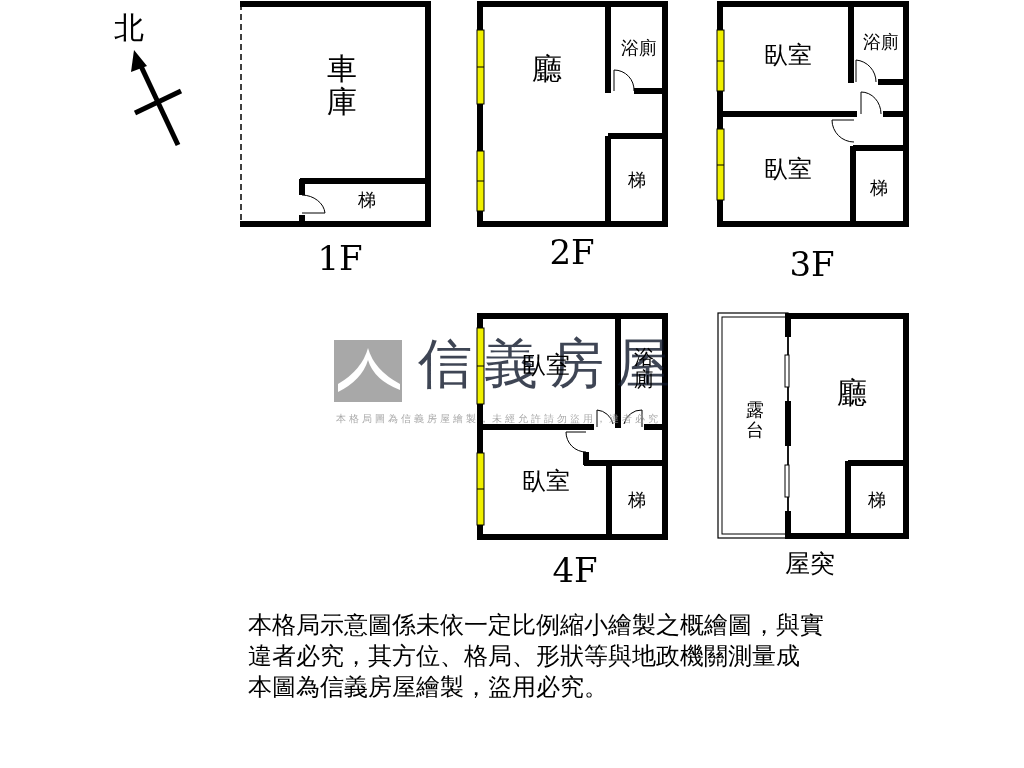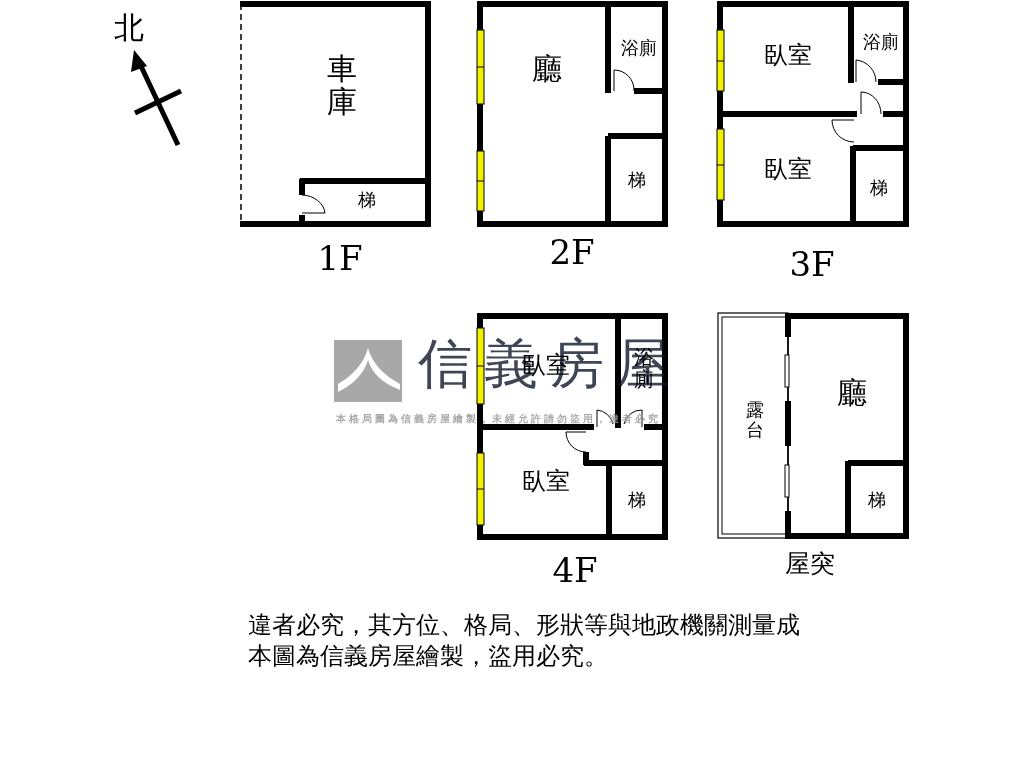--- a/index.html
+++ b/index.html
@@ -103,21 +103,21 @@
 </svg>
 
 <div class="compass-label" style="left:114px; top:8px;">北</div>
 
 <div class="abs" style="left:334px; top:340px; width:68px; height:62px; background:#9a9a9a; opacity:0.85;">
   <svg width="68" height="62" viewBox="0 0 68 62">
     <path d="M4 44 Q 28 30 34 8 Q 40 30 66 44 L 66 50 Q 40 40 34 20 Q 28 40 4 52 Z" fill="#ffffff"></path>
   </svg>
 </div>
 <div class="wm-big" style="left:418px; top:328px;">信義房屋</div>
-<div class="wm-small" style="left:336px; top:412px;font-weight:bold;">本格局圖為信義房屋繪製，未經允許請勿盜用，違者必究</div>
+<div class="wm-small" style="left:336px; top:412px;">本格局圖為信義房屋繪製，未經允許請勿盜用，違者必究</div>
 
 <div class="room" style="left:320px; top:52px; width:44px; font-size:30px;">
   <div>車</div>
   <div>庫</div>
 </div>
 <div class="room" style="left:352px; top:190px; width:30px; font-size:18px;">梯</div>
 <div class="floor-label" style="left:300px; top:238px; width:80px;">1F</div>
 
 <div class="room" style="left:527px; top:52px; width:40px; font-size:30px;">廳</div>
 <div class="room" style="left:614px; top:38px; width:50px; font-size:18px;">浴廁</div>
@@ -141,15 +141,16 @@
 
 <div class="room" style="left:742px; top:400px; width:26px; font-size:18px;">
   <div>露</div>
   <div>台</div>
 </div>
 <div class="room" style="left:830px; top:376px; width:44px; font-size:30px;">廳</div>
 <div class="room" style="left:862px; top:490px; width:30px; font-size:18px;">梯</div>
 <div class="floor-label" style="left:765px; top:547px; width:90px; font-family:Liberation Sans, sans-serif; font-size:25px;">屋突</div>
 
 <div class="note">
+  <div>本格局示意圖係未依一定比例縮小繪製之概繪圖，與實</div>
   <div>違者必究，其方位、格局、形狀等與地政機關測量成</div>
   <div>本圖為信義房屋繪製，盜用必究。</div>
 </div>
 
 </body></html>

